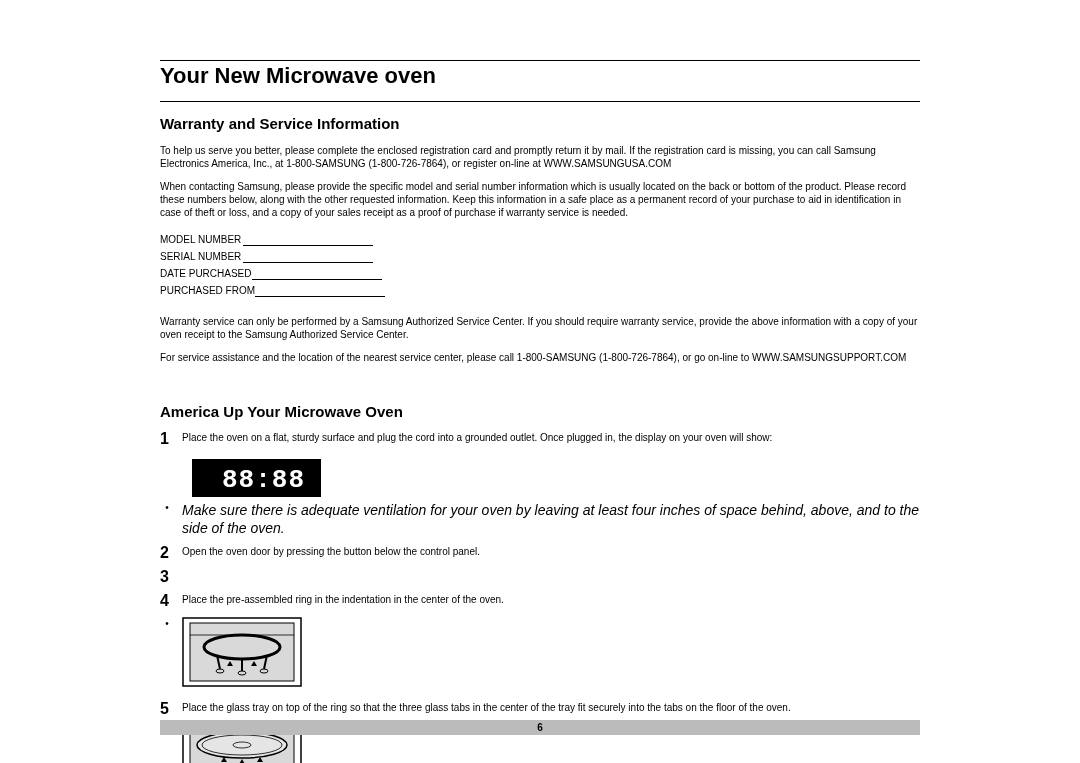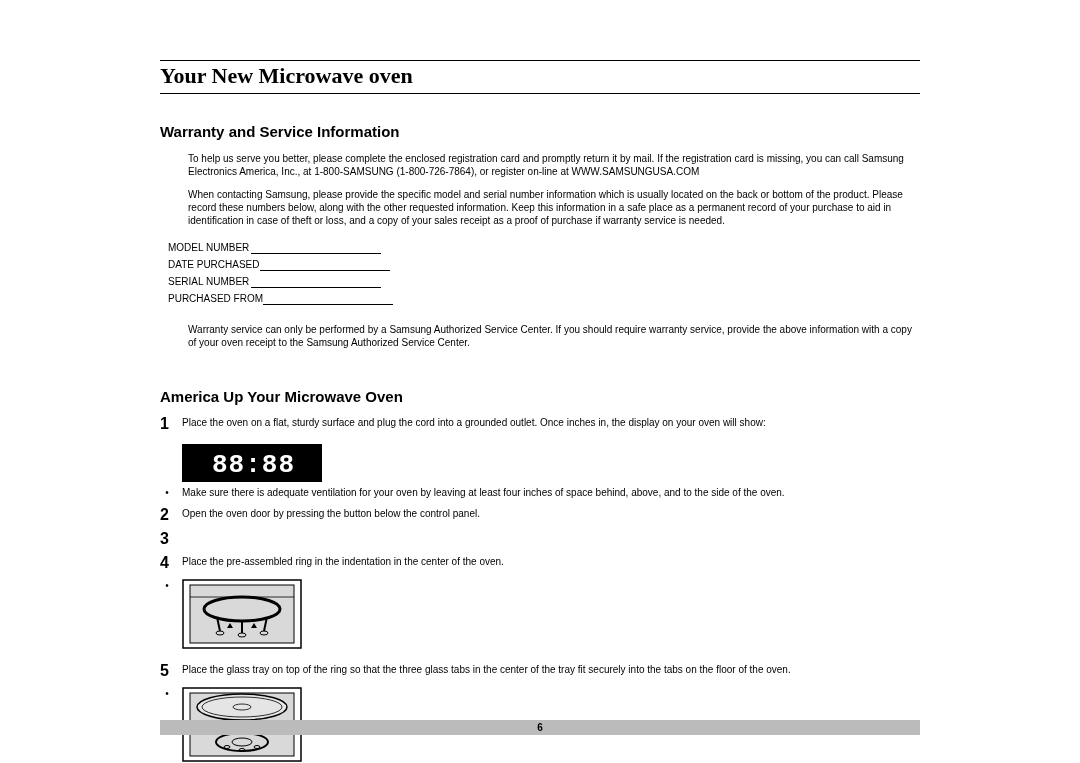--- a/index.html
+++ b/index.html
@@ -11,64 +11,63 @@
     position: relative;
     color: #000;
   }
   .page {
     padding: 60px 160px 30px 160px;
     width: 1080px;
   }
   .rule-top {
     border-top: 1.5px solid #000;
     border-bottom: 1.5px solid #000;
-    padding: 2px 0 4px 0;
-    margin-bottom: 28px;
-    font-family: Liberation Serif, serif;
+    padding: 2px 0 12px 0;
+    margin-bottom: 12px;
   }
   .page-title {
     font-size: 22px;
     font-weight: bold;
   }
   .columns {
     display: flex;
     gap: 28px;
     flex-direction: column;
   }
   .col {
     flex: 1;
     font-size: 10px;
     line-height: 1.3;
   }
   .section-heading {
     font-size: 15px;
     font-weight: bold;
     margin-bottom: 10px;
   }
-  .para { margin-bottom: 10px; margin-left: 28px; }
-  .field-row { margin-bottom: 4px; font-size: 10px; margin-left: 8px; }
+  .para { margin-bottom: 10px; }
+  .field-row { margin-bottom: 4px; font-size: 10px; }
   .field-line {
     display: inline-block;
     border-bottom: 1px solid #000;
     width: 130px;
     vertical-align: bottom;
     margin-left: 2px;
   }
   .step-row { display: flex; gap: 8px; margin-bottom: 8px; align-items: flex-start; }
   .step-num { font-size: 16px; font-weight: bold; width: 14px; flex-shrink: 0; line-height: 1; }
   .step-text { flex: 1; font-size: 10px; line-height: 1.3; }
   .bullet-row { display: flex; gap: 8px; margin-bottom: 8px; align-items: flex-start; }
   .bullet-dot { width: 14px; font-size: 10px; flex-shrink: 0; text-align: center; }
-  .italic-note { font-size: 10px; line-height: 1.3; }
+  .italic-note { font-style: italic; font-size: 14px; line-height: 1.3; }
   .display-box {
     background: #000;
     color: #fff;
     display: inline-block;
-    padding: 8px 27px 4px 30px;
-    margin: 4px 0 4px 22px;
+    padding: 8px 16px 4px 30px;
+    margin: 4px 0 4px 32px;
     font-family: 'Courier New', monospace;
     font-size: 26px;
     letter-spacing: 1px;
     font-weight: bold;
     text-align: center;
     line-height: 1;
   }
   .digit-glyph { display:inline-block; }
   .illus-wrap { margin-left: 22px; margin-bottom: 6px; }
   .page-num-bar {
@@ -94,34 +93,35 @@
 
   <div class="columns">
 
     <div class="col">
       <div class="section-heading">Warranty and Service Information</div>
       <div class="para">To help us serve you better, please complete the enclosed registration card and promptly return it by mail.  If the registration card is missing, you can call Samsung Electronics America, Inc., at 1-800-SAMSUNG (1-800-726-7864), or register on-line at WWW.SAMSUNGUSA.COM</div>
       <div class="para">When contacting Samsung, please provide the specific model and serial number information which is usually located on the back or bottom of the product.  Please record these numbers below, along with the other requested information. Keep this information in a safe place as a permanent record of your purchase to aid in identification in case of theft or loss, and a copy of your sales receipt as a proof of purchase if warranty service is needed.</div>
 
       <div style="margin:14px 0 18px 0;">
         <div class="field-row"><span>MODEL NUMBER</span><span class="field-line"></span></div>
+        <div class="field-row"><span>SERIAL NUMBER</span><span class="field-line"></span></div>
         <div class="field-row"><span>DATE PURCHASED</span><span class="field-line" style="margin-left:0;"></span></div>
-        <div class="field-row"><span>SERIAL NUMBER</span><span class="field-line"></span></div>
         <div class="field-row"><span>PURCHASED FROM</span><span class="field-line" style="margin-left:0;"></span></div>
       </div>
 
       <div class="para">Warranty service can only be performed by a Samsung Authorized Service Center.  If you should require warranty service, provide the above information with a copy of your oven receipt to the Samsung Authorized Service Center.</div>
+      <div class="para">For service assistance and the location of the nearest service center, please call 1-800-SAMSUNG (1-800-726-7864), or go on-line to WWW.SAMSUNGSUPPORT.COM</div>
     </div>
 
     <div class="col">
       <div class="section-heading">America Up Your Microwave Oven</div>
 
       <div class="step-row">
         <div class="step-num">1</div>
-        <div class="step-text">Place the oven on a flat, sturdy surface and plug the cord into a grounded outlet.  Once inches in, the display on your oven will show:</div>
+        <div class="step-text">Place the oven on a flat, sturdy surface and plug the cord into a grounded outlet.  Once plugged in, the display on your oven will show:</div>
       </div>
 
       <div class="display-box">
         <span class="digit-glyph">88:88</span>
       </div>
 
       <div class="bullet-row">
         <div class="bullet-dot">•</div>
         <div class="italic-note">Make sure there is adequate ventilation for your oven by leaving at least four inches of space behind, above, and to the side of the oven.</div>
       </div>

